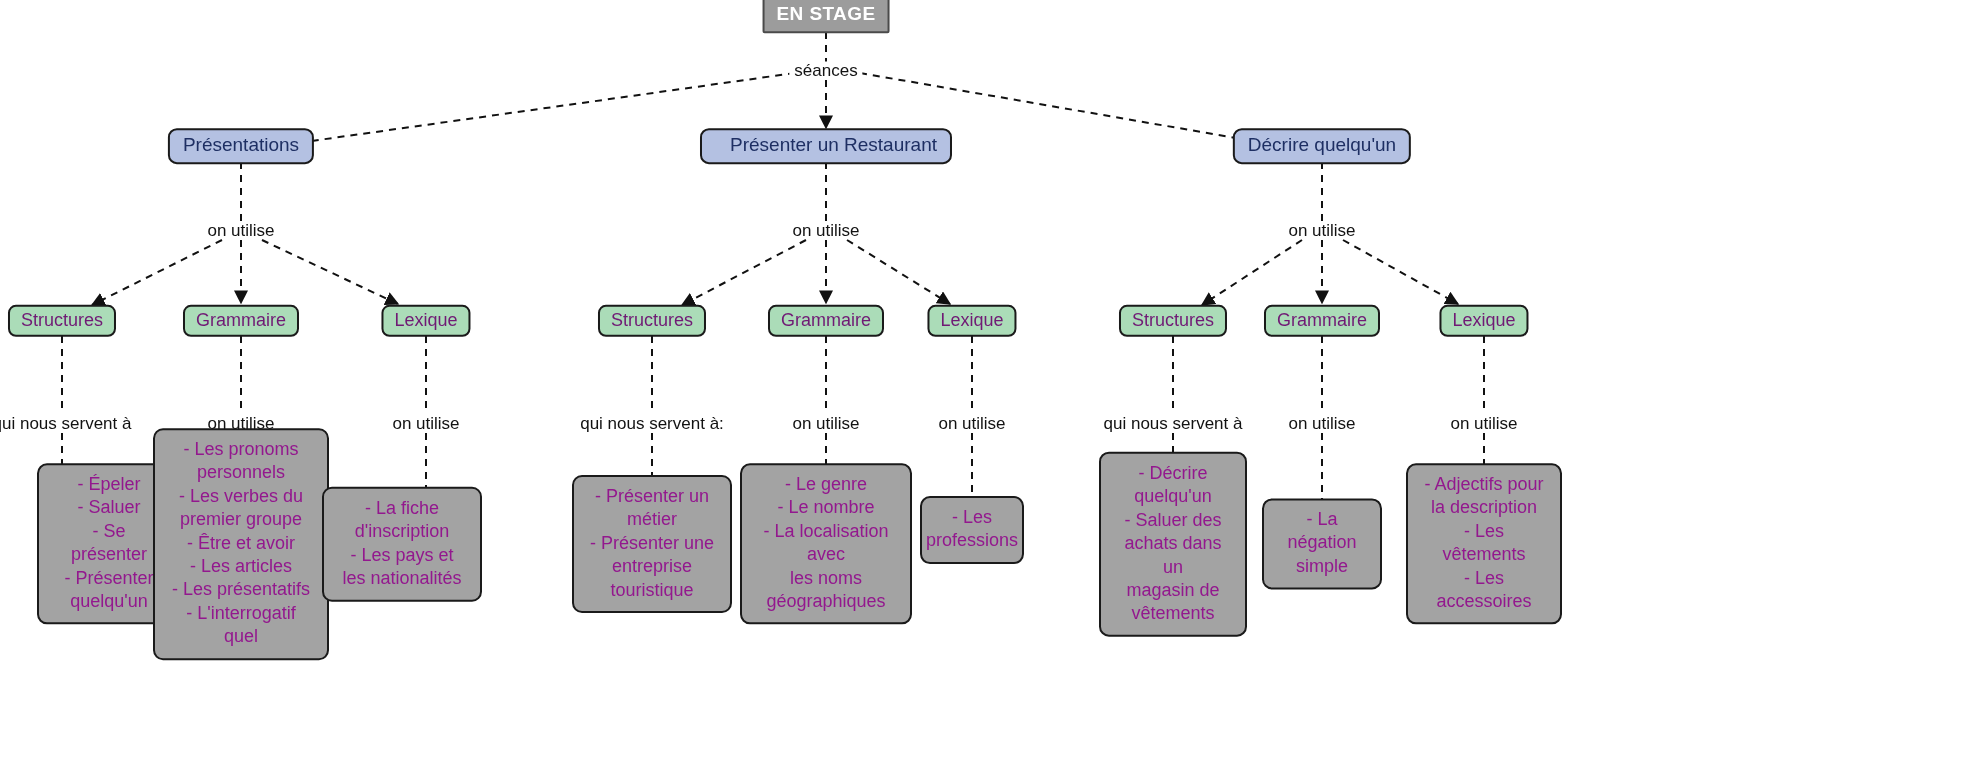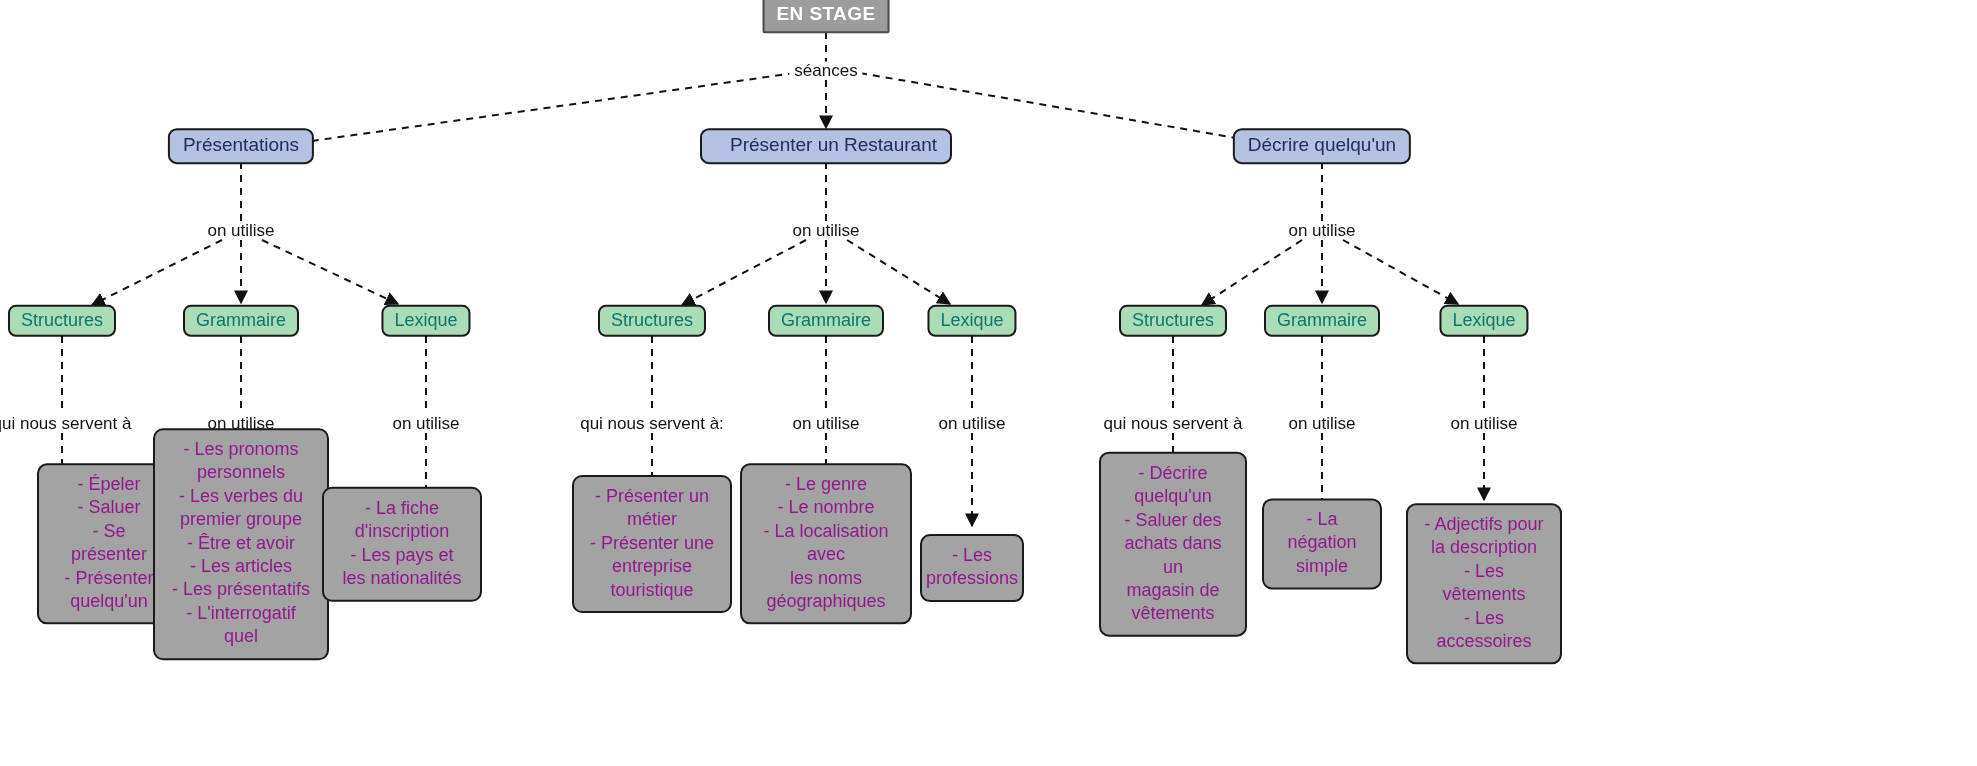--- a/index.html
+++ b/index.html
@@ -62,21 +62,21 @@
     color: #1e2f63;
     font-size: 19px;
     padding: 3px 13px 4px 13px;
     border-radius: 9px;
   }
 
   
   .node-cat {
     background: #abdcb8;
     border: 2px solid #1a1a1a;
-    color: #0f766e;
+    color: #701a75;
     font-size: 18px;
     padding: 2px 11px 3px 11px;
     border-radius: 8px;
   }
 
   
   .node-detail {
     background: #a3a3a3;
     border: 2px solid #1a1a1a;
     color: #93188e;
@@ -204,23 +204,23 @@
   <div class="node node-detail" style="left:402px; top:544px; width:160px;">- La fiche d'inscription
 - Les pays et les nationalités</div>
 
   <div class="node node-detail" style="left:652px; top:544px; width:160px;">- Présenter un métier
 - Présenter une entreprise
 touristique</div>
   <div class="node node-detail" style="left:826px; top:544px; width:172px;">- Le genre
 - Le nombre
 - La localisation avec
 les noms géographiques</div>
-  <div class="node node-detail" style="left:972px; top:568px; width:104px;">- Les professions</div>
+  <div class="node node-detail" style="left:972px; top:530px; width:104px;">- Les professions</div>
 
   <div class="node node-detail" style="left:1173px; top:544px; width:148px;">- Décrire quelqu'un
 - Saluer des achats dans un
 magasin de vêtements</div>
   <div class="node node-detail" style="left:1322px; top:544px; width:120px;">- La négation simple</div>
-  <div class="node node-detail" style="left:1484px; top:544px; width:156px;margin-top:40px;">- Adjectifs pour la description
+  <div class="node node-detail" style="left:1484px; top:544px; width:156px;">- Adjectifs pour la description
 - Les vêtements
 - Les accessoires</div>
 
 </div>
 
 </body></html>

